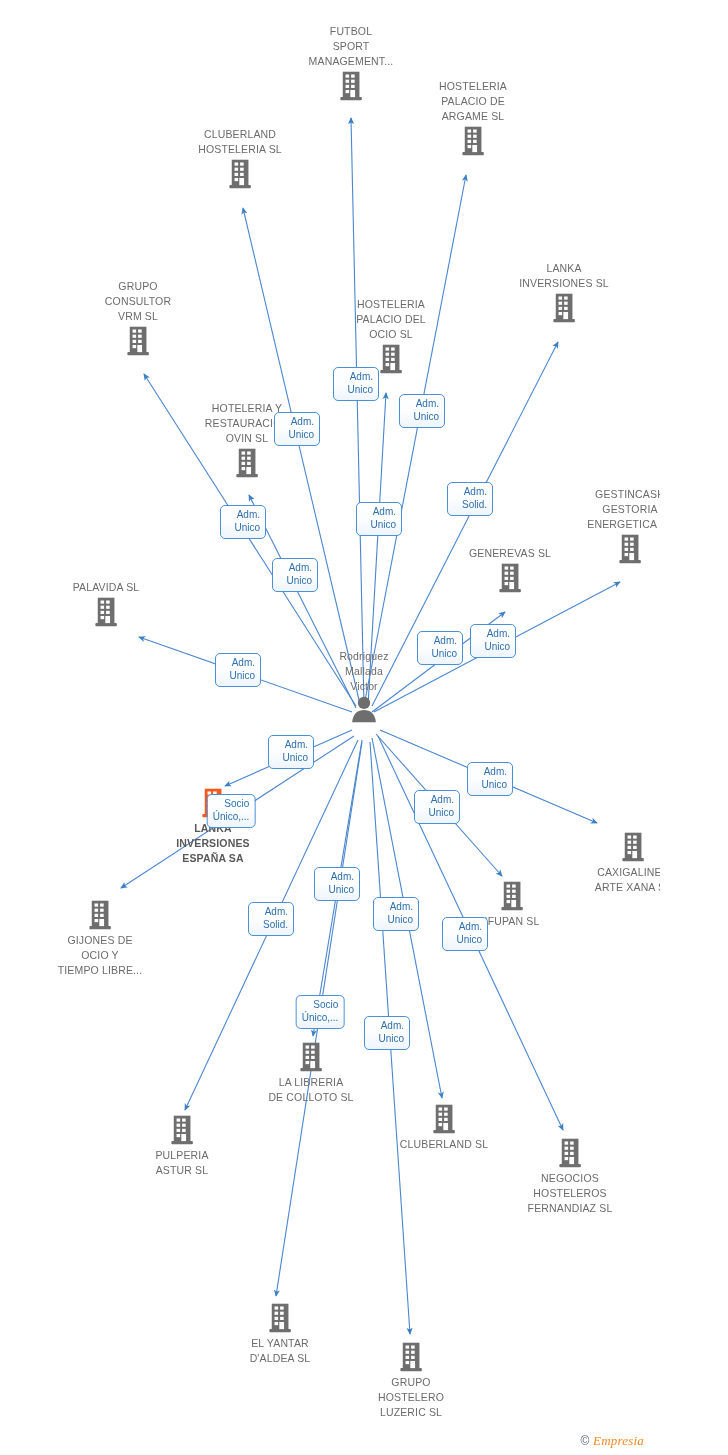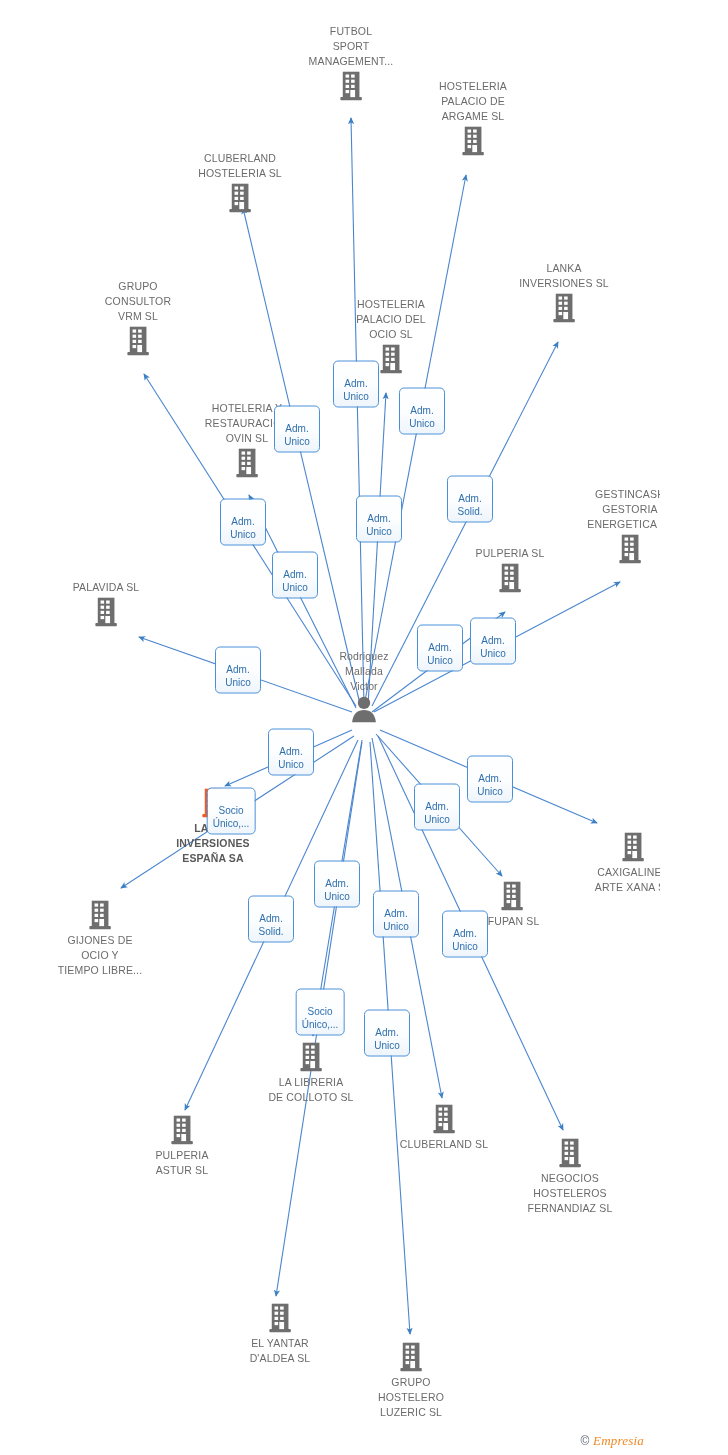--- a/index.html
+++ b/index.html
@@ -49,28 +49,28 @@
     margin: 0 auto;
   }
   .node.label-below .node-icon { margin-bottom: 2px; }
   .node.label-above .node-icon { margin-top: 1px; }
 
   .badge {
     position: absolute;
     transform: translate(-50%, -50%);
     box-sizing: border-box;
     min-width: 46px;
-    padding: 16px 5px 4px 5px;
+    padding: 3px 5px 4px 5px;
     background: linear-gradient(180deg, #ffffff 0%, #fbfdff 55%, #eef5fb 100%);
     border: 1px solid #4a90d9;
     border-radius: 5px;
     color: #2f6fad;
     font-size: 10px;
     line-height: 12.5px;
-    text-align: center;
+    text-align: right;
     white-space: pre-line;
     font-family: "Liberation Sans", "DejaVu Sans", sans-serif;
   }
   .watermark {
     position: absolute;
     right: 16px;
     bottom: 6px;
     font-size: 13px;
     font-family: "Liberation Serif", "DejaVu Serif", serif;
     color: #f08a24;
@@ -155,21 +155,21 @@
             <rect x="16.5" y="5.5" width="4.5" height="4" fill="#ffffff"></rect>
             <rect x="9.5" y="12" width="4.5" height="4" fill="#ffffff"></rect>
             <rect x="16.5" y="12" width="4.5" height="4" fill="#ffffff"></rect>
             <rect x="9.5" y="18.5" width="4.5" height="4" fill="#ffffff"></rect>
             <rect x="16.5" y="18.5" width="4.5" height="4" fill="#ffffff"></rect>
             <rect x="9.5" y="25" width="4.5" height="4" fill="#ffffff"></rect>
             <rect x="15.5" y="25" width="6" height="9" fill="#ffffff"></rect>
           </svg>
         </div>
       </div>
-      <div class="node label-above" style="top: 127px; left: 240px; margin-top: 24px;">
+      <div class="node label-above" style="top: 127px; left: 240px;">
         <div class="node-label">CLUBERLAND
 HOSTELERIA  SL</div>
         <div>
           <svg class="node-icon" width="27" height="32" viewBox="0 0 34 40" xmlns="http://www.w3.org/2000/svg">
             <rect x="6" y="2" width="21" height="33" fill="#6e6e6e"></rect>
             <rect x="3" y="34" width="27" height="4" rx="1" fill="#6e6e6e"></rect>
             <rect x="9.5" y="5.5" width="4.5" height="4" fill="#ffffff"></rect>
             <rect x="16.5" y="5.5" width="4.5" height="4" fill="#ffffff"></rect>
             <rect x="9.5" y="12" width="4.5" height="4" fill="#ffffff"></rect>
             <rect x="16.5" y="12" width="4.5" height="4" fill="#ffffff"></rect>
@@ -268,21 +268,21 @@
             <rect x="9.5" y="12" width="4.5" height="4" fill="#ffffff"></rect>
             <rect x="16.5" y="12" width="4.5" height="4" fill="#ffffff"></rect>
             <rect x="9.5" y="18.5" width="4.5" height="4" fill="#ffffff"></rect>
             <rect x="16.5" y="18.5" width="4.5" height="4" fill="#ffffff"></rect>
             <rect x="9.5" y="25" width="4.5" height="4" fill="#ffffff"></rect>
             <rect x="15.5" y="25" width="6" height="9" fill="#ffffff"></rect>
           </svg>
         </div>
       </div>
       <div class="node label-above" style="top: 546px; left: 510px;">
-        <div class="node-label">PULPERIA  SL</div>
+        <div class="node-label">GENEREVAS  SL</div>
         <div>
           <svg class="node-icon" width="27" height="32" viewBox="0 0 34 40" xmlns="http://www.w3.org/2000/svg">
             <rect x="6" y="2" width="21" height="33" fill="#6e6e6e"></rect>
             <rect x="3" y="34" width="27" height="4" rx="1" fill="#6e6e6e"></rect>
             <rect x="9.5" y="5.5" width="4.5" height="4" fill="#ffffff"></rect>
             <rect x="16.5" y="5.5" width="4.5" height="4" fill="#ffffff"></rect>
             <rect x="9.5" y="12" width="4.5" height="4" fill="#ffffff"></rect>
             <rect x="16.5" y="12" width="4.5" height="4" fill="#ffffff"></rect>
             <rect x="9.5" y="18.5" width="4.5" height="4" fill="#ffffff"></rect>
             <rect x="16.5" y="18.5" width="4.5" height="4" fill="#ffffff"></rect>

